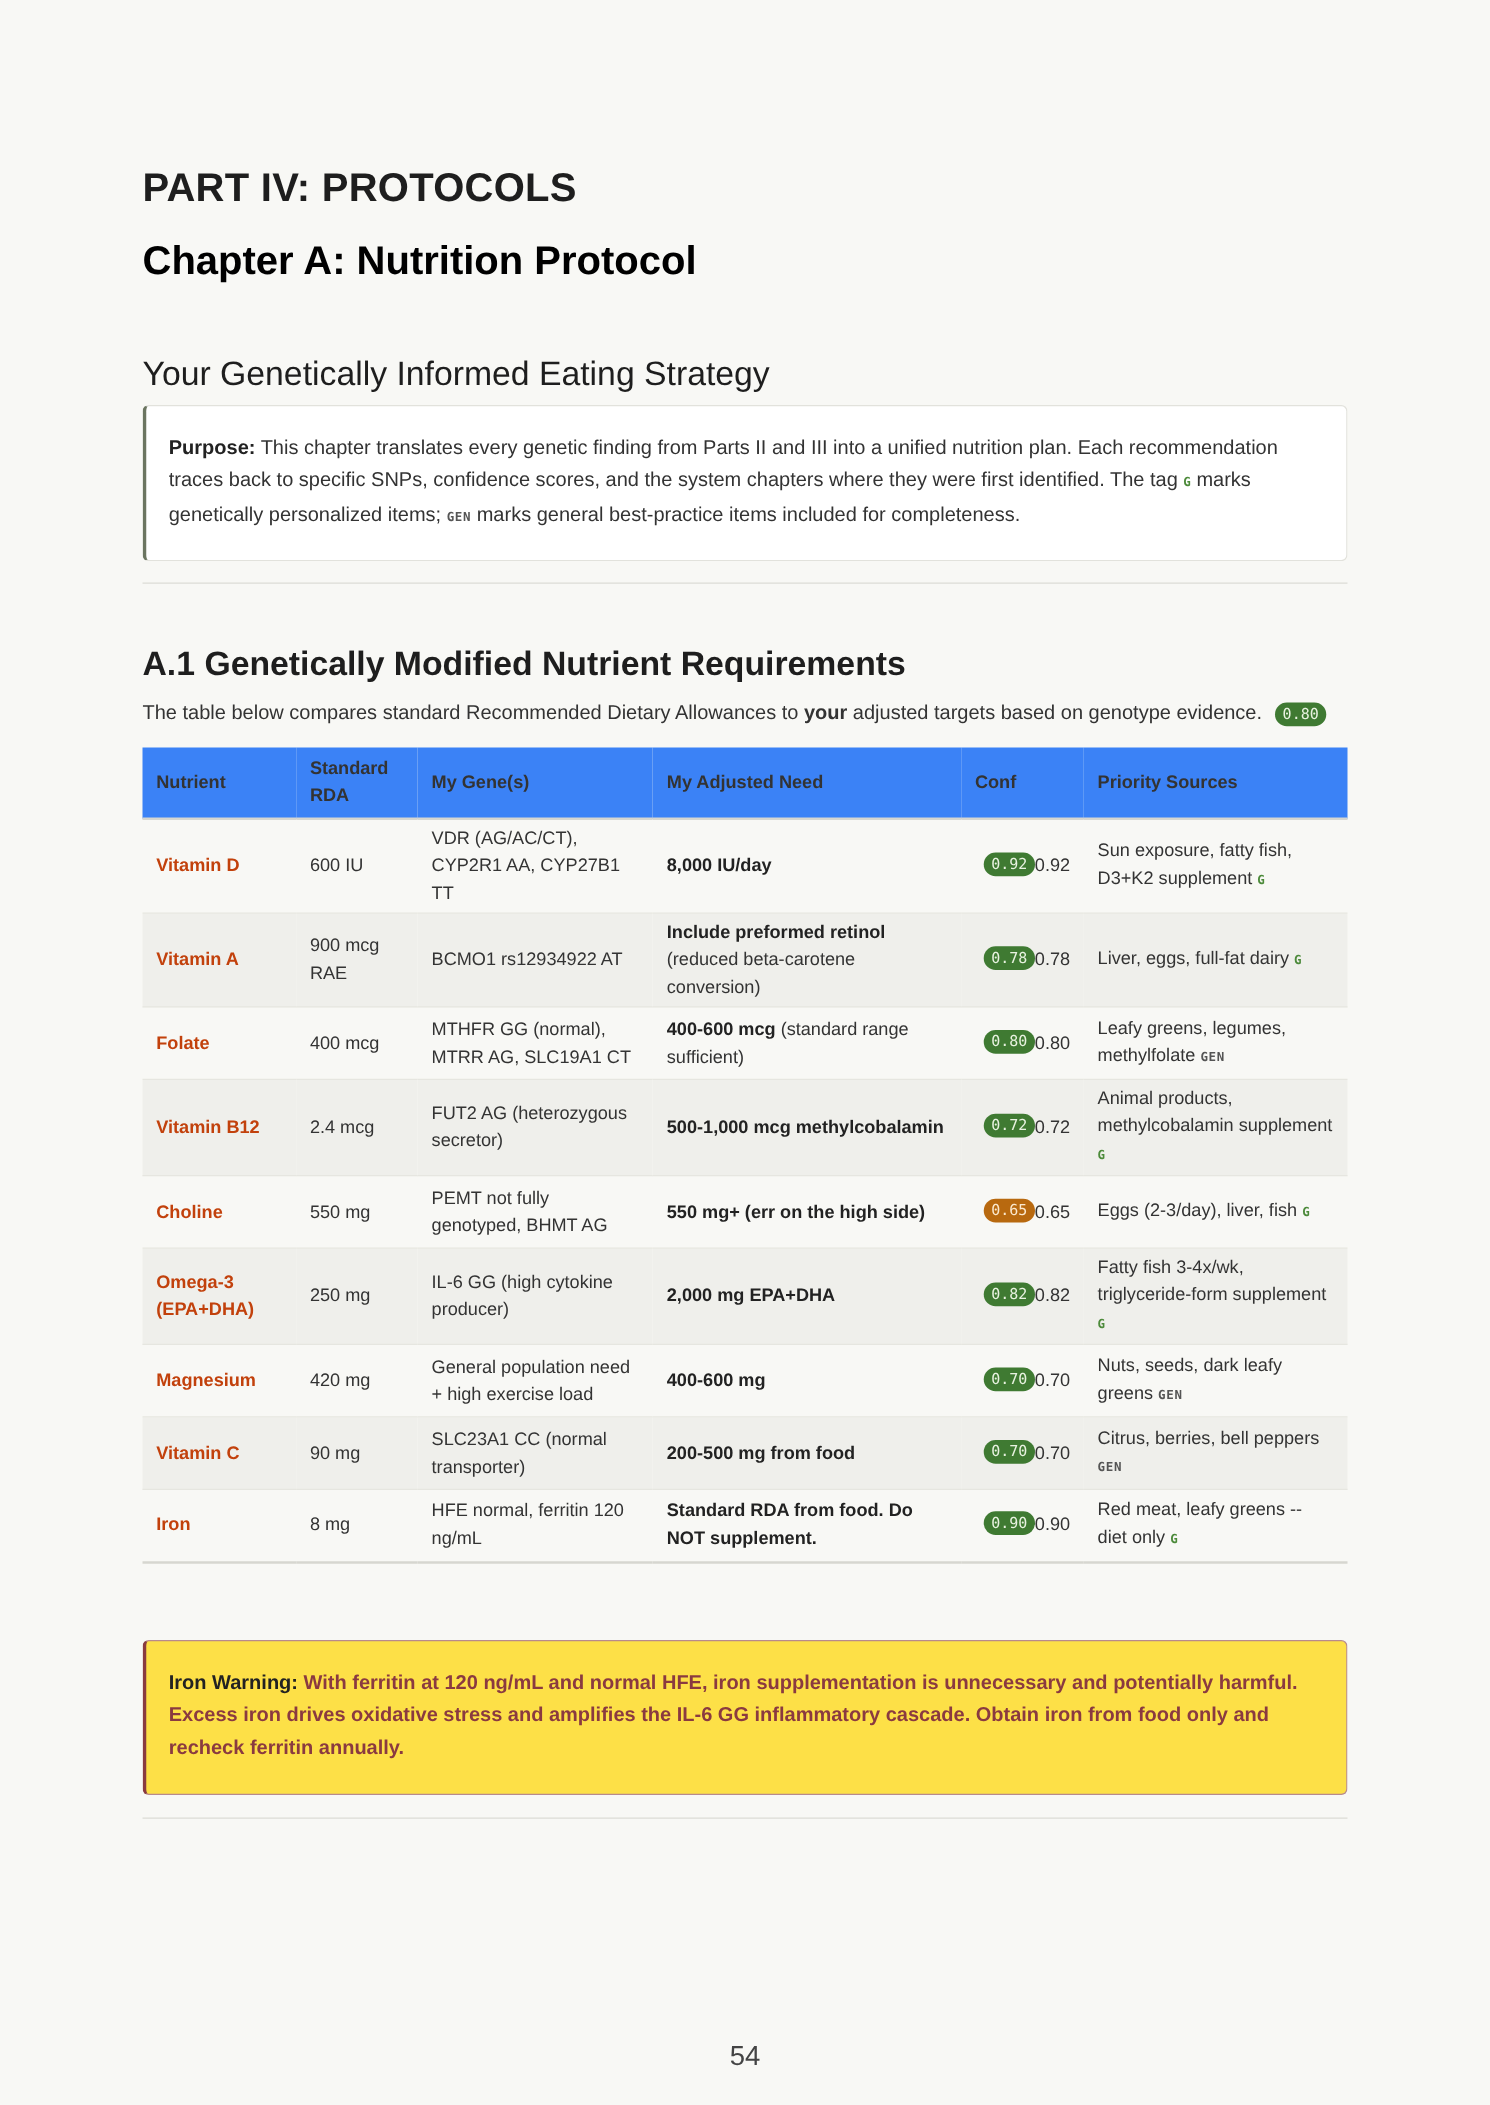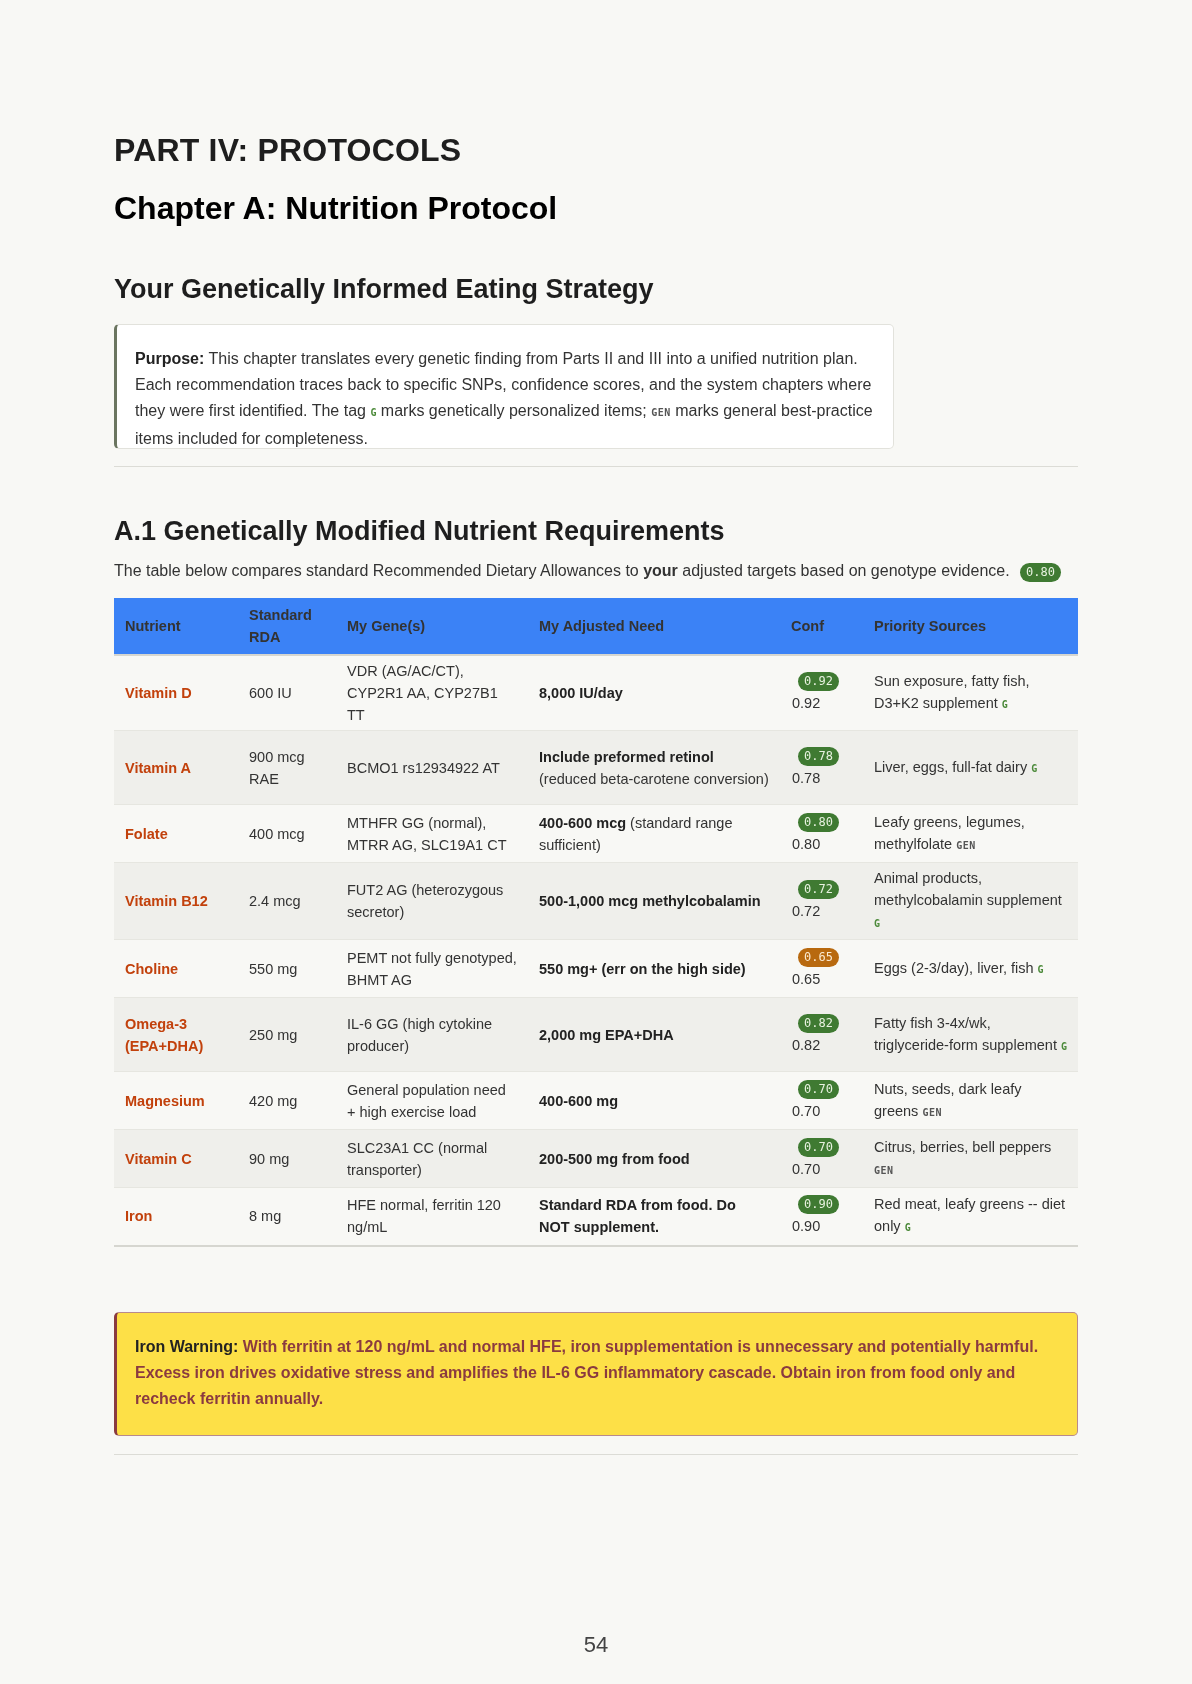--- a/index.html
+++ b/index.html
@@ -1,40 +1,40 @@
 <!DOCTYPE html>
 <html><head>
 <meta charset="utf-8">
 <style>
   * { box-sizing: border-box; margin: 0; padding: 0; }
   html, body { width: 1192px; height: 1684px; background: #f8f8f5; }
   body { font-family: "Liberation Sans", "DejaVu Sans", sans-serif; color: #2a2a2a; position: relative; }
   .page { position: absolute; left: 114px; top: 0; width: 964px; }
   .part-title { position: absolute; top: 132px; left: 0; font-size: 32px; font-weight: bold; color: #1e1e1e; letter-spacing: 0.2px; }
   .chapter-title { position: absolute; top: 190px; left: 0; font-size: 32px; font-weight: bold; color: #000000; }
-  .section-title { position: absolute; top: 274px; left: 0; font-size: 27px; font-weight: bold; color: #1e1e1e; }
-  .purpose-box { position: absolute; top: 324px; left: 0; width: 780px; height: 125px; background: #ffffff; border: 1px solid #e2e2dc; border-left: 3px solid #6b7560; border-radius: 5px; padding: 21px 18px 0 18px; font-size: 16px; line-height: 26px; color: #333; }
+  .section-title { position: absolute; top: 284px; left: 0; font-size: 27px; font-weight: normal; color: #1e1e1e; }
+  .purpose-box { position: absolute; top: 324px; left: 0; width: 964px; height: 125px; background: #ffffff; border: 1px solid #e2e2dc; border-left: 3px solid #6b7560; border-radius: 5px; padding: 21px 18px 0 18px; font-size: 16px; line-height: 26px; color: #333; }
   .purpose-box b { color: #222; }
   .tag-g { font-family: "DejaVu Sans Mono", monospace; font-size: 10px; color: #4c8a3a; font-weight: bold; }
   .tag-gen { font-family: "DejaVu Sans Mono", monospace; font-size: 10px; color: #555; font-weight: bold; letter-spacing: 0.5px; }
   .hr { position: absolute; left: 0; width: 964px; height: 1px; background: #dcdcd6; }
   .sub-title { position: absolute; top: 516px; left: 0; font-size: 27px; font-weight: bold; color: #1e1e1e; }
   .intro { position: absolute; top: 562px; left: 0; font-size: 16px; color: #333; width: 980px; white-space: nowrap; }
   .badge { display: inline-block; font-family: "DejaVu Sans Mono", monospace; font-size: 12px; color: #e8f2e0; background: #3f7a32; border-radius: 10px; padding: 2px 6px; line-height: 15px; }
   .badge.amber { background: #b8690f; color: #fbe9cf; }
   table { position: absolute; top: 598px; left: 0; width: 964px; border-collapse: collapse; font-size: 14.5px; }
   thead tr { background: #3b82f6; border-bottom: 2px solid #d6d6d0; }
   th { text-align: left; font-weight: bold; color: #333; padding: 6px 11px; height: 56px; line-height: 22px; vertical-align: middle; }
   td { padding: 4px 11px; line-height: 22px; vertical-align: middle; color: #333; border-bottom: 1px solid #e6e6e0; }
   tbody tr:nth-child(odd) { background: #f8f8f5; }
   tbody tr:nth-child(even) { background: #efefeb; }
   tbody tr:last-child { border-bottom: 2px solid #d6d6d0; }
   td.nutrient { font-weight: bold; color: #c2410c; }
   td.conf { text-align: left; padding-left: 12px; }
-  .conf-wrap { display: flex; flex-direction: column; align-items: flex-start; }
+  .conf-wrap { display: flex; align-items: flex-start; }
   .conf-wrap .badge { margin-left: 6px; margin-bottom: 1px; }
   .need b { font-weight: bold; color: #222; }
   .warning-box { position: absolute; top: 1312px; left: 0; width: 964px; height: 124px; background: #fde047; border: 1px solid #b88a8d; border-left: 3px solid #8a3b40; border-radius: 5px; padding: 21px 18px 0 18px; font-size: 16px; line-height: 26px; color: #8a3a40; font-weight: bold; }
   .warning-box .lead { color: #222; }
   .page-number { position: absolute; top: 1632px; left: 0; width: 964px; text-align: center; font-size: 22px; color: #444; }
 </style>
 </head>
 <body>
 
 <div class="page">

